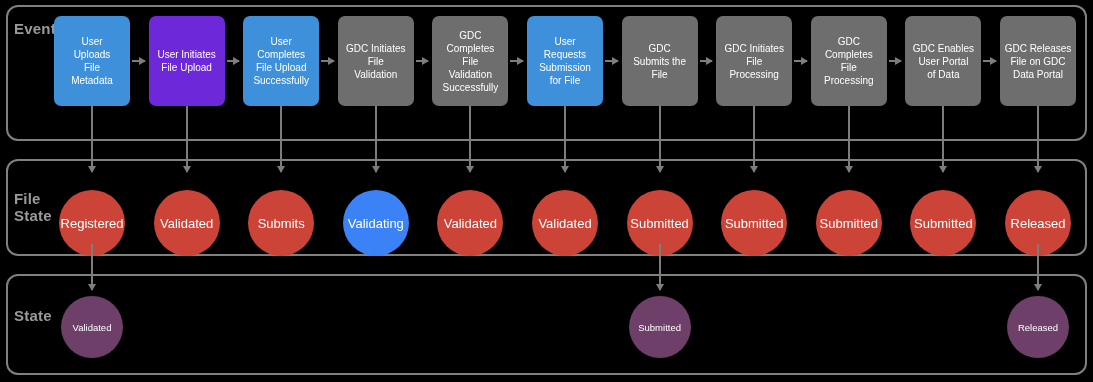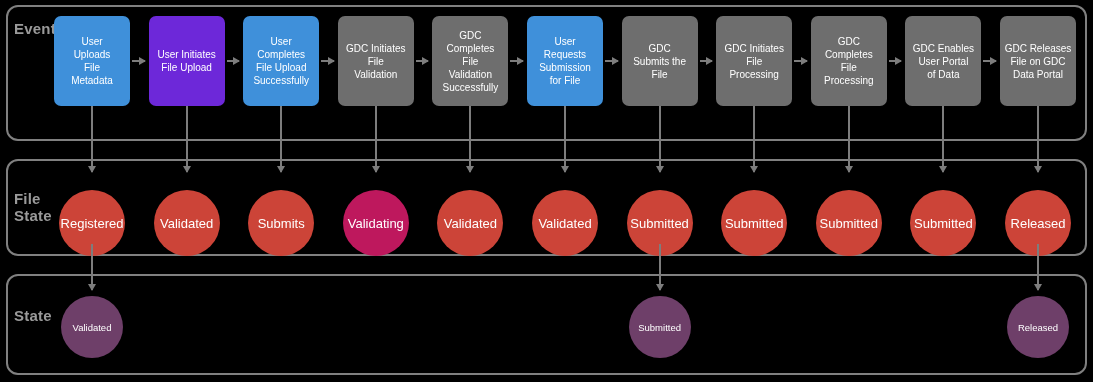--- a/index.html
+++ b/index.html
@@ -191,21 +191,21 @@
       <div class="h-arrow" style="left: 983.4px; width: 12.6px;"></div>
       <div class="event-box gray" style="left: 1000px; background: rgb(110, 110, 110); text-align: center;">GDC Releases
 File on GDC
 Data Portal</div>
       <div class="fs-circle" style="left: 59px; background: rgb(204, 68, 56);">Registered</div>
       <div class="v-conn e2f" style="left: 91px;"></div>
       <div class="fs-circle" style="left: 153.6px; background: rgb(204, 68, 56);">Validated</div>
       <div class="v-conn e2f" style="left: 185.6px;"></div>
       <div class="fs-circle" style="left: 248.2px; background: rgb(204, 68, 56);">Submits</div>
       <div class="v-conn e2f" style="left: 280.2px;"></div>
-      <div class="fs-circle" style="left: 342.8px; background: #be185d;">Validating</div>
+      <div class="fs-circle" style="left: 342.8px; background: #3b82f6;">Validating</div>
       <div class="v-conn e2f" style="left: 374.8px;"></div>
       <div class="fs-circle" style="left: 437.4px; background: rgb(204, 68, 56);">Validated</div>
       <div class="v-conn e2f" style="left: 469.4px;"></div>
       <div class="fs-circle" style="left: 532px; background: rgb(204, 68, 56);">Validated</div>
       <div class="v-conn e2f" style="left: 564px;"></div>
       <div class="fs-circle" style="left: 626.6px; background: rgb(204, 68, 56);">Submitted</div>
       <div class="v-conn e2f" style="left: 658.6px;"></div>
       <div class="fs-circle" style="left: 721.2px; background: rgb(204, 68, 56);">Submitted</div>
       <div class="v-conn e2f" style="left: 753.2px;"></div>
       <div class="fs-circle" style="left: 815.8px; background: rgb(204, 68, 56);">Submitted</div>

